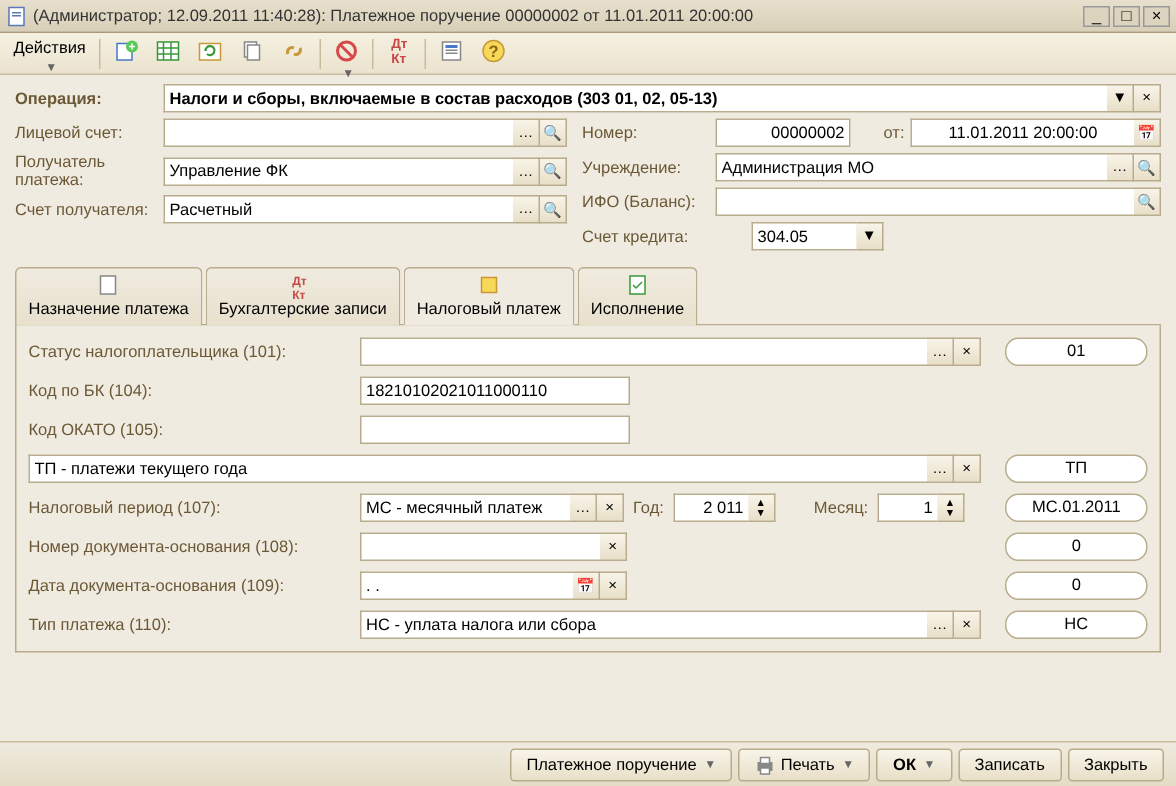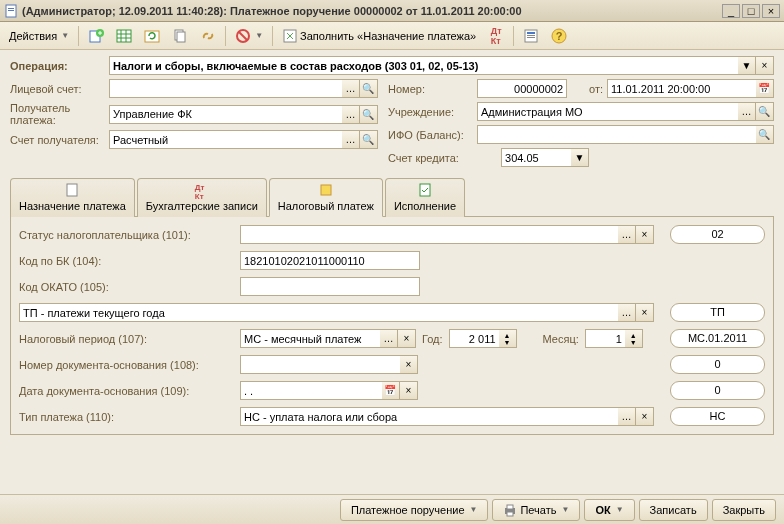--- a/index.html
+++ b/index.html
@@ -1,23 +1,23 @@
 <!DOCTYPE html>
 <html><head>
 <meta charset="utf-8">
 <style>
 * { box-sizing: border-box; margin: 0; padding: 0; font-family: Arial, sans-serif; font-size: 11px; }
 body { background: #f0ebe0; width: 784px; height: 524px; overflow: hidden; }
 .titlebar { background: linear-gradient(#e8e0cc, #d8cfb8); height: 22px; display: flex; align-items: center; padding: 0 4px; border-bottom: 1px solid #a89878; }
 .titlebar .icon { width: 14px; height: 14px; margin-right: 4px; }
-.titlebar .title { flex: 1; font-weight: bold; color: #333; }
+.titlebar .title { flex: 1; font-weight: normal; color: #333; }
 .titlebar .winbtns { display: flex; gap: 2px; }
 .titlebar .winbtn { width: 18px; height: 14px; background: #ddd4bf; border: 1px solid #999; display: flex; align-items: center; justify-content: center; cursor: pointer; }
 .toolbar { background: linear-gradient(#f5f0e0, #ebe3cf); height: 28px; display: flex; align-items: center; padding: 0 4px; gap: 2px; border-bottom: 1px solid #c8bc9c; }
-.toolbtn { height: 22px; padding: 0 4px; display: flex; align-items: center; gap: 2px; cursor: pointer; border: 1px solid transparent; border-radius: 2px; }
+.toolbtn { height: 22px; padding: 0 4px; display: flex; align-items: center; gap: 2px; cursor: pointer; border: 1px solid transparent; border-radius: 2px; flex-direction: column; }
 .toolbtn .ic { width: 16px; height: 16px; display: inline-flex; align-items: center; justify-content: center; }
 .sep { width: 1px; height: 20px; background: #c8bc9c; margin: 0 2px; }
 .dropdown-arrow { font-size: 8px; color: #666; margin-left: 2px; }
 .content { padding: 6px 10px; }
 .row { display: flex; align-items: center; margin-bottom: 4px; gap: 4px; }
 .lbl { color: #6b5836; }
 .lbl-bold { font-weight: bold; color: #6b5836; }
 input[type=text], .field { height: 19px; border: 1px solid #b8ac8c; background: #fff; padding: 0 3px; font-size: 11px; }
 .field-group { display: flex; }
 .field-group input { border-right: none; }
@@ -108,29 +108,20 @@
       <span class="ic">
         <svg width="16" height="16">
           <circle cx="8" cy="8" r="6" fill="none" stroke="#d84848" stroke-width="2"></circle>
           <path d="M4 4l8 8" stroke="#d84848" stroke-width="2"></path>
         </svg>
       </span>
       <span class="dropdown-arrow">▼</span>
     </div>
   <div class="sep"></div>
   <div class="toolbtn">
-      <span class="ic">
-        <svg width="16" height="16">
-          <rect x="2" y="2" width="12" height="12" fill="#fff" stroke="#888"></rect>
-          <path d="M5 5l6 6M5 11l6-6" stroke="#58a858"></path>
-        </svg>
-      </span>
-      <span>Заполнить «Назначение платежа»</span>
-    </div>
-  <div class="toolbtn">
       <span class="ic" style="color:#c84848;font-weight:bold;font-size:9px">Дт<br>Кт</span>
     </div>
   <div class="sep"></div>
   <div class="toolbtn">
       <span class="ic">
         <svg width="16" height="16">
           <rect x="2" y="2" width="12" height="12" fill="#fff" stroke="#888"></rect>
           <rect x="4" y="4" width="8" height="2" fill="#4878c8"></rect>
           <rect x="4" y="7" width="8" height="1" fill="#888"></rect>
           <rect x="4" y="9" width="8" height="1" fill="#888"></rect>
@@ -183,21 +174,21 @@
           <div class="field-btn">🔍</div>
         </div>
       </div>
     </div>
     <div style="flex:1">
       <div class="row">
         <span class="lbl" style="width:85px">Номер:</span>
         <input type="text" style="width: 90px; text-align: right;" value="00000002">
         <span class="lbl" style="margin-left:18px">от:</span>
         <div class="field-group" style="flex:1">
-          <input type="text" style="flex: 1 1 0%;" value="11.01.2011 20:00:00">
+          <input type="text" style="flex: 1 1 0%; text-align: center;" value="11.01.2011 20:00:00">
           <div class="field-btn">📅</div>
         </div>
       </div>
       <div class="row">
         <span class="lbl" style="width:85px">Учреждение:</span>
         <div class="field-group" style="flex:1">
           <input type="text" style="flex: 1 1 0%;" value="Администрация МО">
           <div class="field-btn">…</div>
           <div class="field-btn">🔍</div>
         </div>
@@ -252,21 +243,21 @@
   </div>
 
   <div class="tabpanel">
     <div class="formrow">
       <span class="formlbl">Статус налогоплательщика (101):</span>
       <div class="forminput field-group">
         <input type="text" class="selected-field" style="flex: 1 1 0%;" value="02 - налоговый агент">
         <div class="field-btn">…</div>
         <div class="field-btn">×</div>
       </div>
-      <div class="resultbox">02</div>
+      <div class="resultbox">01</div>
     </div>
     <div class="formrow">
       <span class="formlbl">Код по БК (104):</span>
       <div class="forminput">
           <input type="text" style="width: 180px;" value="18210102021011000110">
         </div>
     </div>
     <div class="formrow">
       <span class="formlbl">Код ОКАТО (105):</span>
       <div class="forminput">

